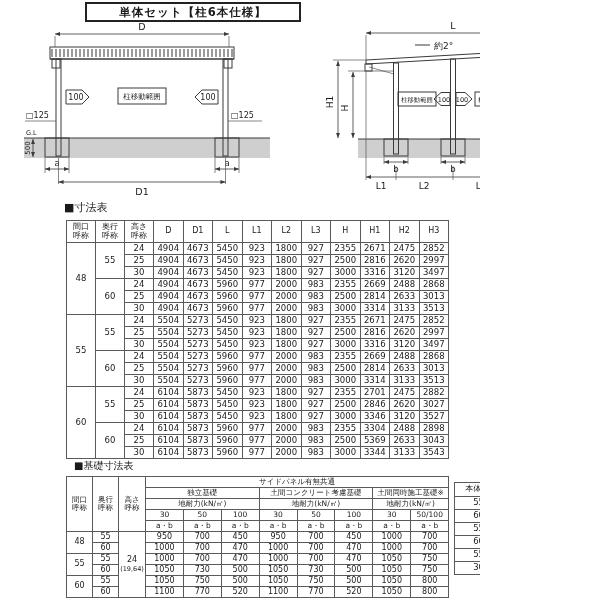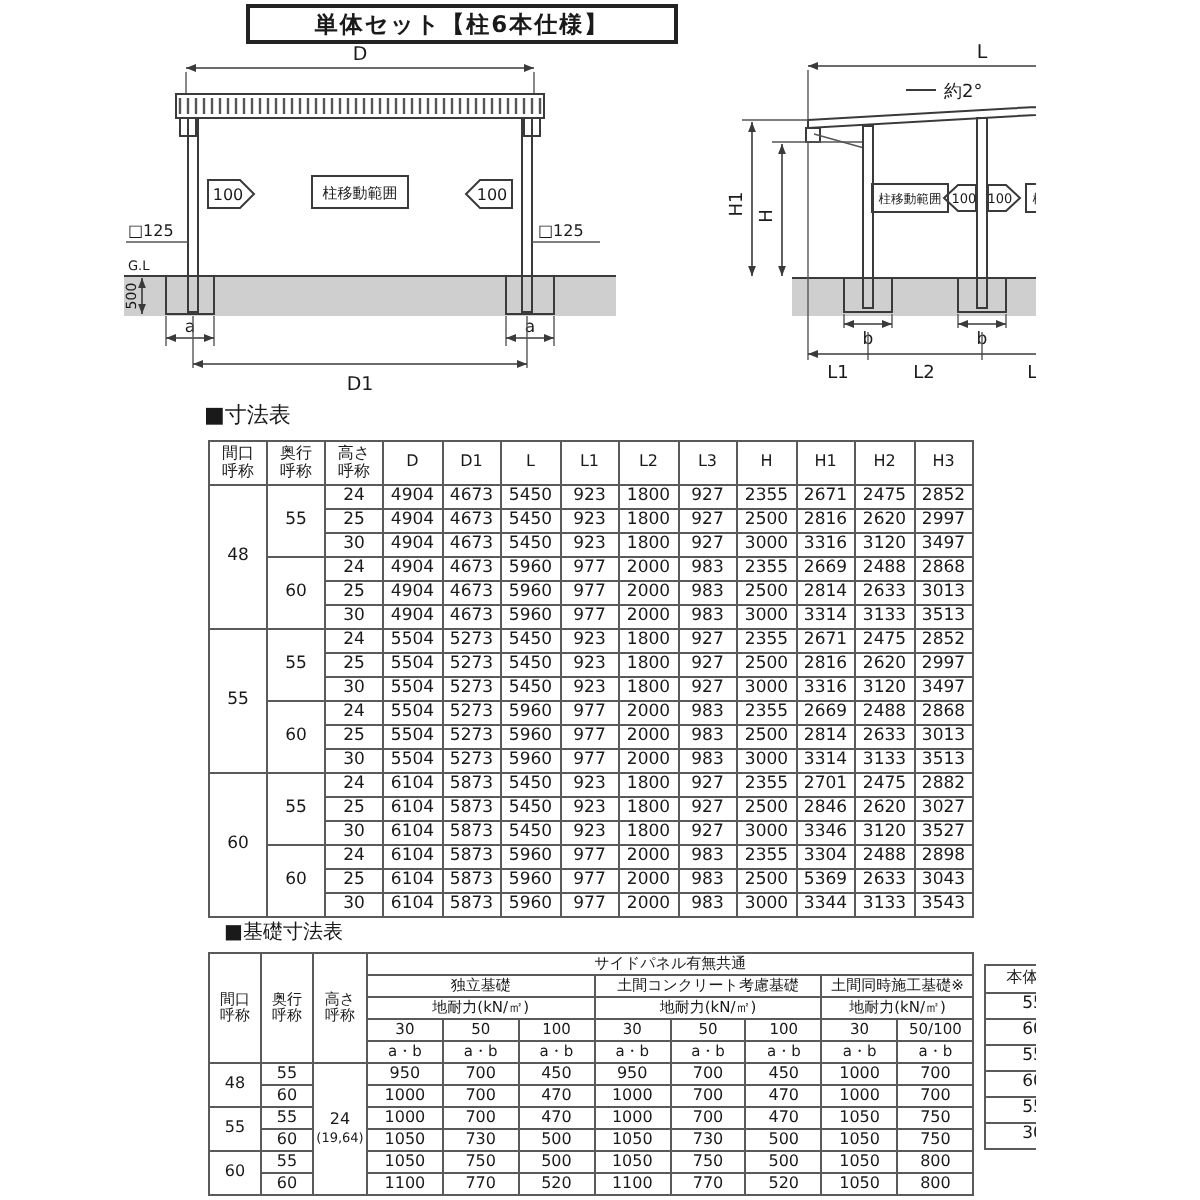--- a/index.html
+++ b/index.html
@@ -1,17 +1,17 @@
 <!DOCTYPE html>
 <html><head>
 <meta charset="utf-8">
 <style>
   html,body{margin:0;padding:0;background:#fff;}
   .page{position:relative;width:480px;height:600px;background:#fff;overflow:hidden;
-        font-family:"DejaVu Sans",sans-serif;color:#1a1a1a;margin-left:38px;}
+        font-family:"DejaVu Sans",sans-serif;color:#1a1a1a;}
   
   .title-box{position:absolute;left:85px;top:2px;width:212px;height:16px;
              border:2px solid #222;font-size:11.5px;font-weight:bold;
              text-align:center;line-height:16px;letter-spacing:1px;background:#fff;}
   
   .svg-front{position:absolute;left:22px;top:18px;}
   .svg-side{position:absolute;left:303px;top:18px;}
   svg text{fill:#1a1a1a;font-family:"DejaVu Sans",sans-serif;}
   .ln{stroke:#3a3a3a;stroke-width:1;fill:none;}
   .thin{stroke:#555;stroke-width:0.7;fill:none;}

